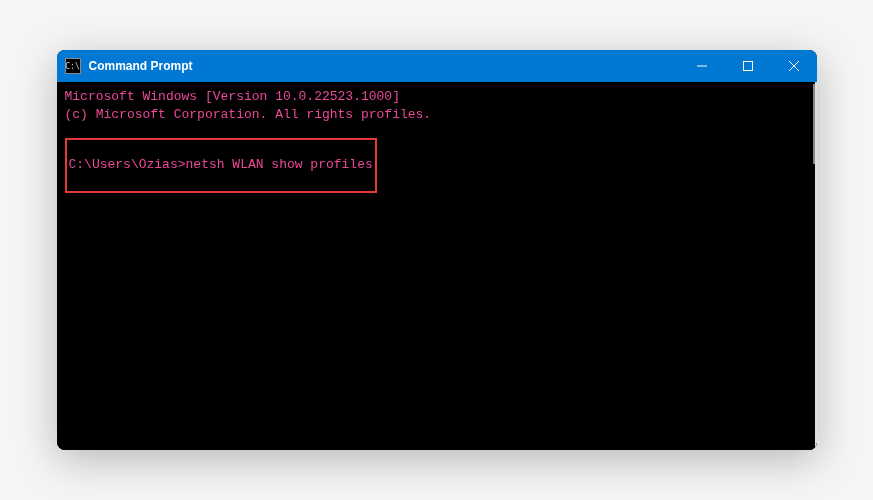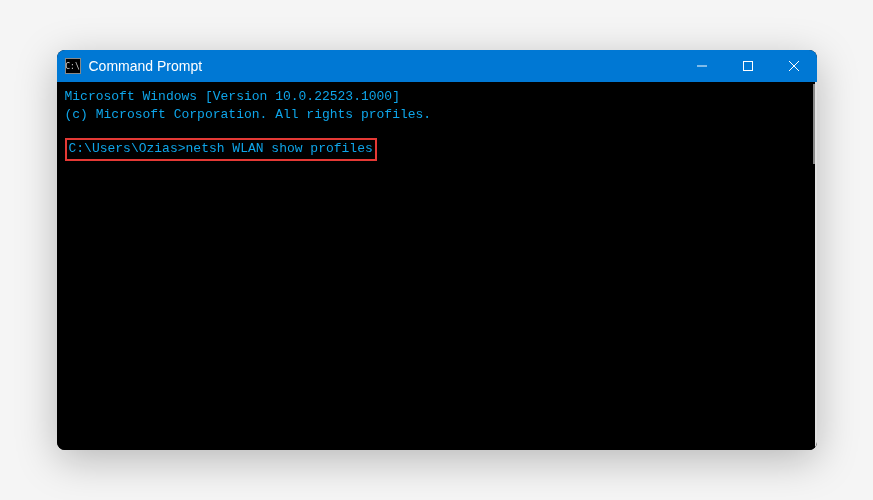--- a/index.html
+++ b/index.html
@@ -41,54 +41,55 @@
       border: 1px solid #888;
       display: flex;
       align-items: center;
       justify-content: center;
       margin-right: 8px;
       font-size: 8px;
       font-family: monospace;
       color: #ccc;
     }
     .titlebar-title {
-      font-size: 14px;
+      font-size: 12px;
       flex: 1;
+      font-weight: bold;
     }
     .window-controls {
       display: flex;
       height: 100%;
     }
     .window-control {
       width: 46px;
       height: 100%;
       display: flex;
       align-items: center;
       justify-content: center;
       color: white;
       cursor: pointer;
     }
     .terminal-body {
       flex: 1;
       background: #000;
       padding: 6px 8px;
       font-family: 'Consolas', 'Courier New', monospace;
       font-size: 13px;
-      color: #0ea5e9;
+      color: #ec4899;
       line-height: 1.4;
       position: relative;
       border-right: 2px solid #e0e0e0;
     }
     .terminal-line {
       white-space: pre;
     }
     .highlight-box {
       border: 2px solid #e53935;
       display: inline-block;
-      padding: 0 2px;
+      padding: 16px 2px;
     }
     .prompt-line {
       margin-top: 14px;
     }
     .scrollbar-indicator {
       position: absolute;
       right: 0;
       top: 2px;
       width: 2px;
       height: 80px;

